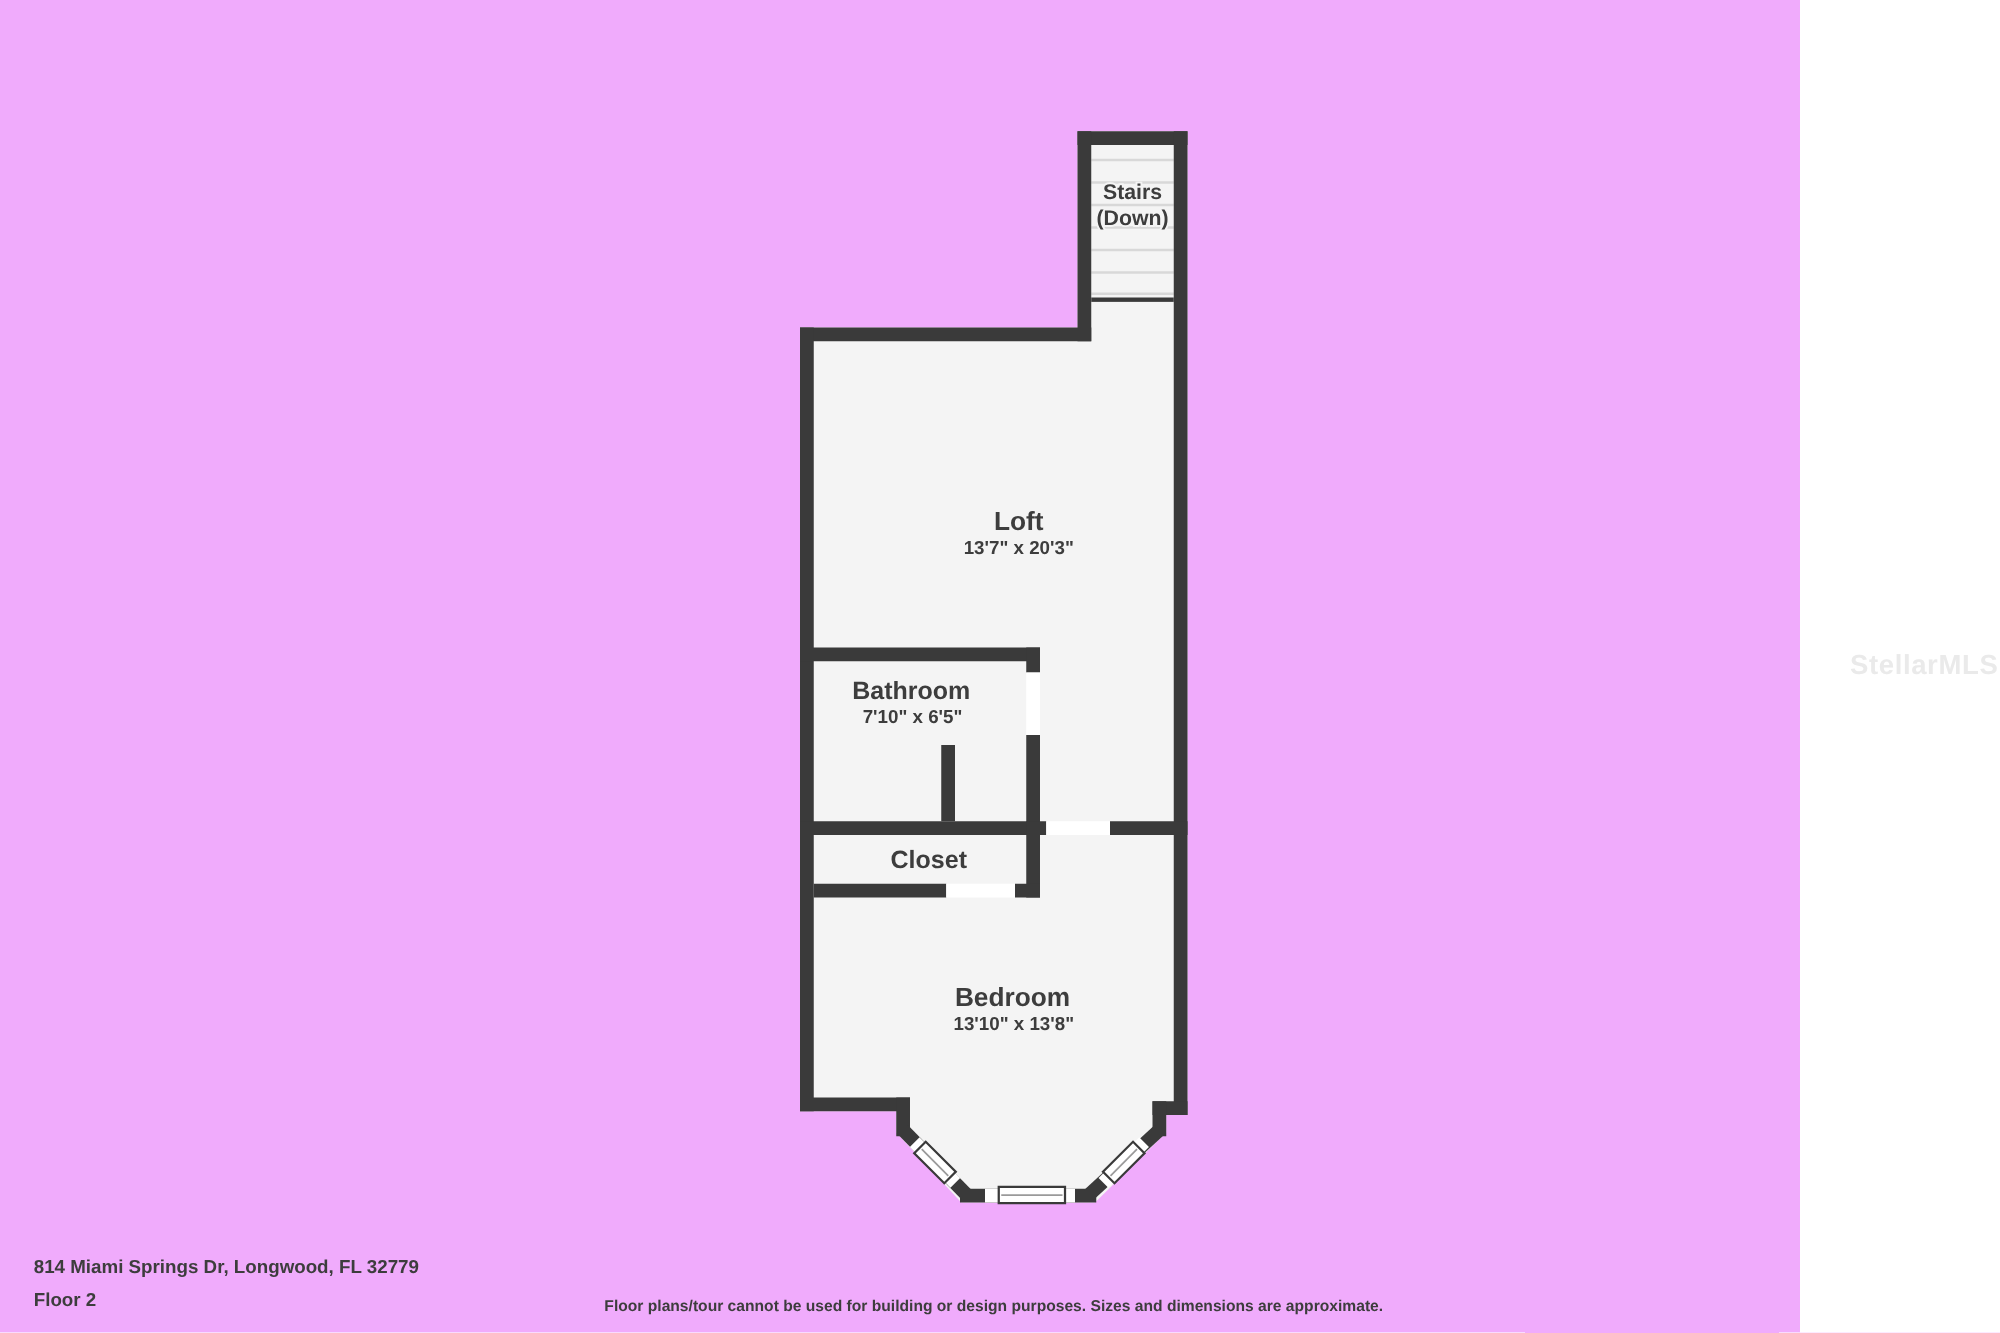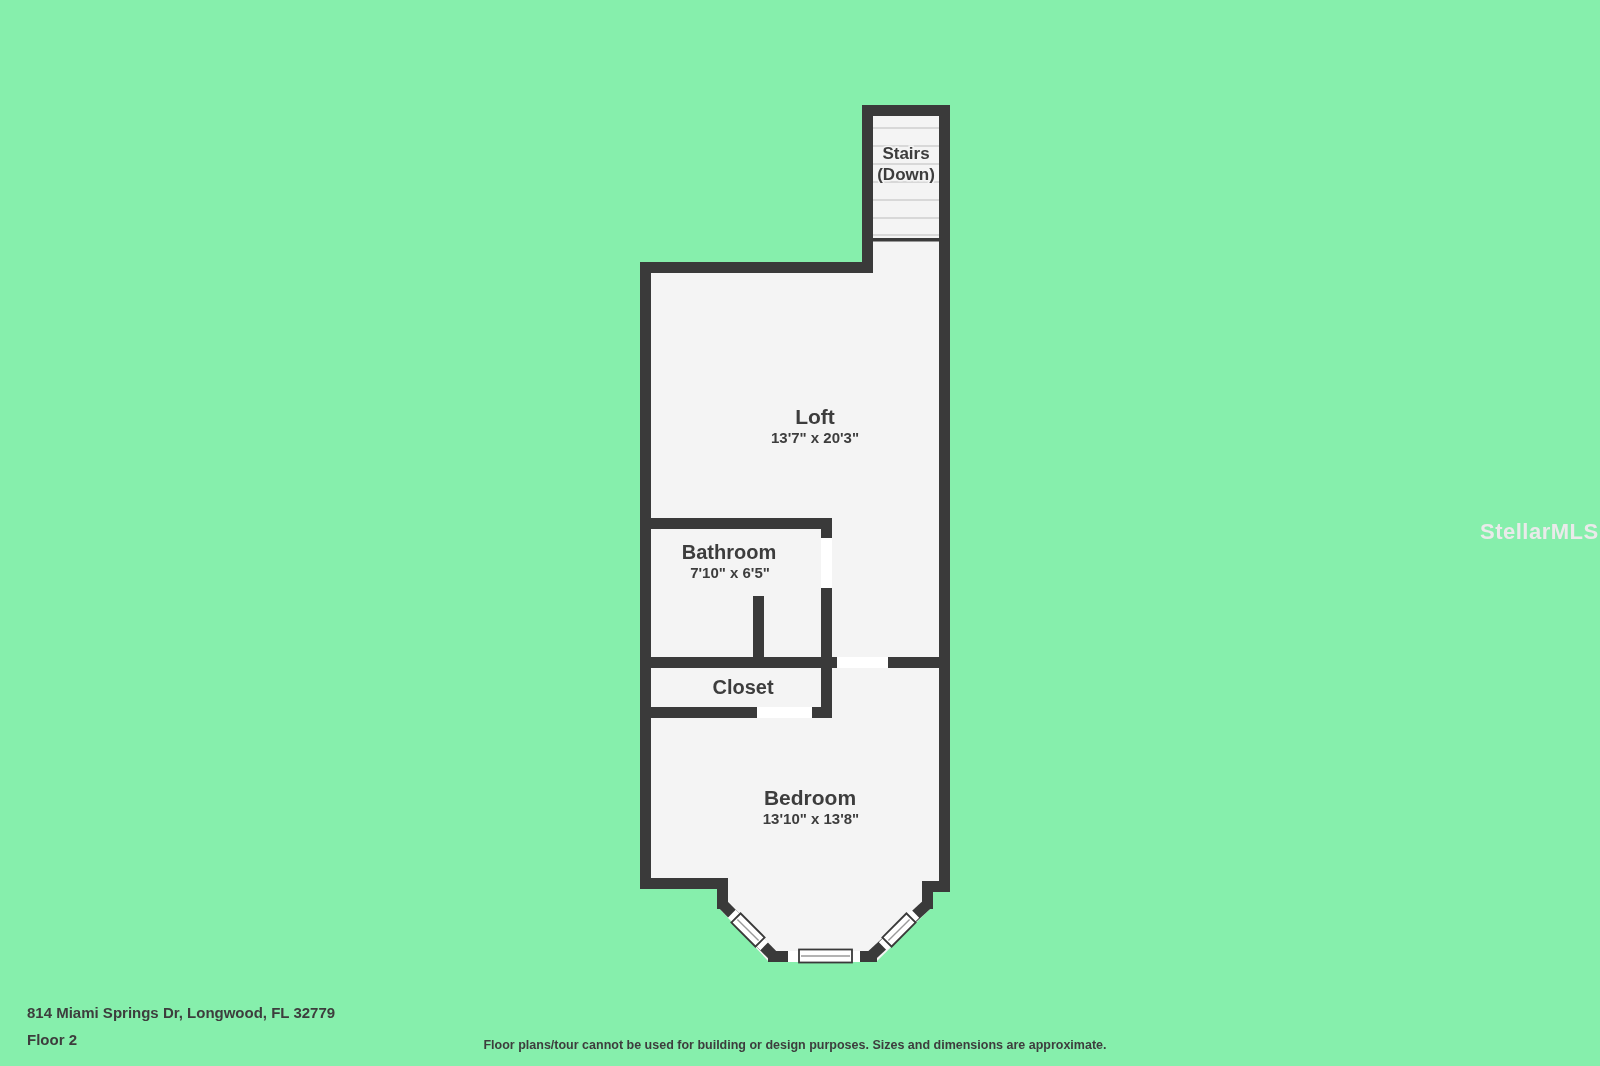--- a/index.html
+++ b/index.html
@@ -6,23 +6,23 @@
     margin: 0;
     padding: 0;
     background: #ffffff;
     width: 1600px;
     height: 1066px;
     overflow: hidden;
     font-family: "Liberation Sans", sans-serif;
   }
   .stage {
     position: relative;
-    width: 1600px;
+    width: 1440px;
     height: 1066px;
-    background: #86efac;
+    background: #f0abfc;
   }
   svg { position: absolute; top: 0; left: 0; }
   .room-fill { fill: #f4f4f4; }
   .wall { fill: #3a3a3a; }
   .wall-line { stroke: #3a3a3a; stroke-width: 11; fill: none; }
   .tread { stroke: #d8d8d8; stroke-width: 2; }
   .door { fill: #ffffff; }
   .win-gap { fill: #ffffff; }
   .win-box { fill: #ffffff; stroke: #3a3a3a; stroke-width: 1.8; }
   .win-mid { stroke: #9a9a9a; stroke-width: 1.4; }

